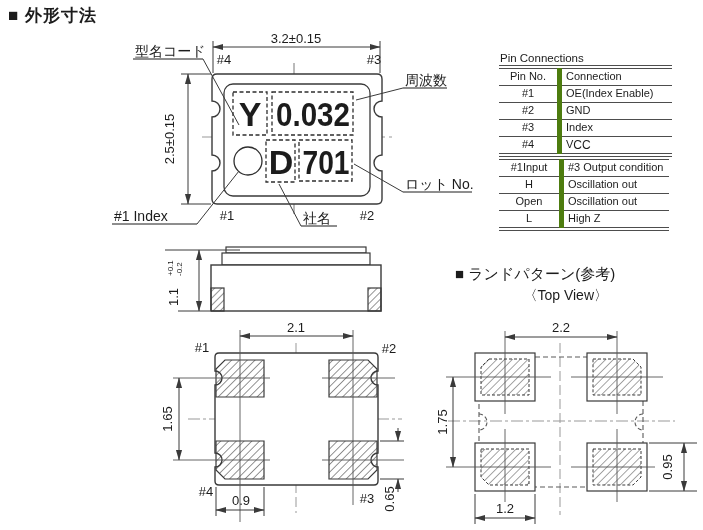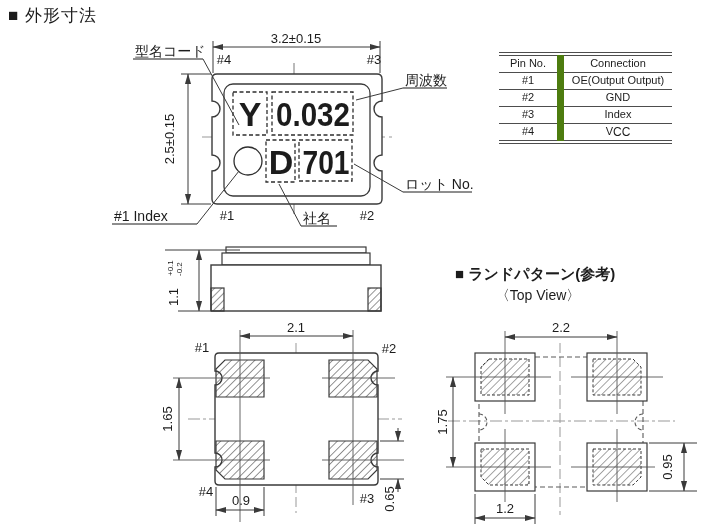--- a/index.html
+++ b/index.html
@@ -1,34 +1,34 @@
 <!DOCTYPE html>
 <html><head>
 <meta charset="utf-8">
 <style>
   html,body{margin:0;padding:0}
   body{
     width:703px;height:530px;position:relative;background:#ffffff;
     font-family:"Liberation Sans", sans-serif;color:#1c1c1c;overflow:hidden;
   }
   .abs{position:absolute}
-  #main-title{left:8px;top:4px;font-size:17px;font-weight:normal;letter-spacing:1px}
-  #land-title{left:455px;top:265px;font-size:15px;font-weight:bold}
-  #land-subtitle{left:468px;top:287px;width:140px;text-align:center;font-size:14px}
+  #main-title{left:8px;top:4px;font-size:17px;font-weight:bold;letter-spacing:1px}
+  #land-title{left:455px;top:265px;font-size:15px;font-weight:normal}
+  #land-subtitle{left:468px;top:287px;width:140px;text-align:right;font-size:14px}
   svg{position:absolute;overflow:visible}
   svg text{font-family:"Liberation Sans", sans-serif;fill:#1c1c1c;stroke:none}
   
   .tbl{position:absolute;font-size:11px}
   .tbl .t-title{margin:0 0 1px 1px;font-size:11.5px}
   .tbl .wrap{border-top:1px solid #4d4d4d;border-bottom:1px solid #4d4d4d;padding:1.5px 0 2px 0}
   .tbl table{border-collapse:collapse;width:100%}
-  .tbl th,.tbl td{font-weight:normal;text-align:center;padding:0 4px;height:16px;line-height:13px;
+  .tbl th,.tbl td{font-weight:normal;text-align:left;padding:0 4px;height:16px;line-height:13px;
     border-bottom:1px solid #4d4d4d;white-space:nowrap}
   .tbl tr.hdr th{border-top:1px solid #4d4d4d}
-  .tbl .c1{border-right:7px solid #4d7c0f;text-align:center}
+  .tbl .c1{border-right:5px solid #4d7c0f;text-align:center}
   .pin-tbl{left:499px;top:52px;width:173px}
   .pin-tbl .c1{width:50px}
   .fn-tbl{left:499px;top:156px;width:170px}
   .fn-tbl .c1{width:52px}
   sub.vsub{font-size:12px;vertical-align:baseline;position:relative;top:1px;letter-spacing:0}
 </style>
 </head>
 <body>
 
 <div class="abs" id="main-title">■ 外形寸法</div>
@@ -219,42 +219,65 @@
   <line x1="475" y1="518" x2="535" y2="518" stroke="#3a3a3a" stroke-width="1" marker-start="url(#l-a)" marker-end="url(#l-a)"></line>
   <text x="505" y="513" font-size="13" text-anchor="middle">1.2</text>
 
   <line x1="649" y1="443" x2="697" y2="443" stroke="#3a3a3a" stroke-width="1"></line>
   <line x1="649" y1="491" x2="697" y2="491" stroke="#3a3a3a" stroke-width="1"></line>
   <line x1="684" y1="443" x2="684" y2="491" stroke="#3a3a3a" stroke-width="1" marker-start="url(#l-a)" marker-end="url(#l-a)"></line>
   <text transform="rotate(-90 668 467)" x="668" y="471" font-size="13" text-anchor="middle">0.95</text>
 </svg>
 
 <div class="tbl pin-tbl">
+  <div class="t-title">Pin Connections</div>
   <div class="wrap">
     <table>
       <tbody>
           <tr class="hdr">
         <th class="c1">Pin No.</th>
         <th>Connection</th>
       </tr>
       <tr>
         <td class="c1">#1</td>
-        <td><span>OE(Output Output)</span></td>
+        <td><span>OE(Index Enable)</span></td>
       </tr>
       <tr>
         <td class="c1">#2</td>
         <td><span>GND</span></td>
       </tr>
       <tr>
         <td class="c1">#3</td>
         <td><span>Index</span></td>
       </tr>
       <tr>
         <td class="c1">#4</td>
         <td><span>V</span><sub class="vsub">CC</sub></td>
       </tr>
     </tbody>
       </table>
   </div>
 </div>
 
 <div class="tbl fn-tbl">
+  <div class="wrap">
+    <table>
+      <tbody>
+          <tr class="hdr">
+        <th class="c1">#1Input</th>
+        <th>#3 Output condition</th>
+      </tr>
+      <tr>
+        <td class="c1">H</td>
+        <td>Oscillation out</td>
+      </tr>
+      <tr>
+        <td class="c1">Open</td>
+        <td>Oscillation out</td>
+      </tr>
+      <tr>
+        <td class="c1">L</td>
+        <td>High Z</td>
+      </tr>
+    </tbody>
+      </table>
+  </div>
 </div>
 
 </body></html>

